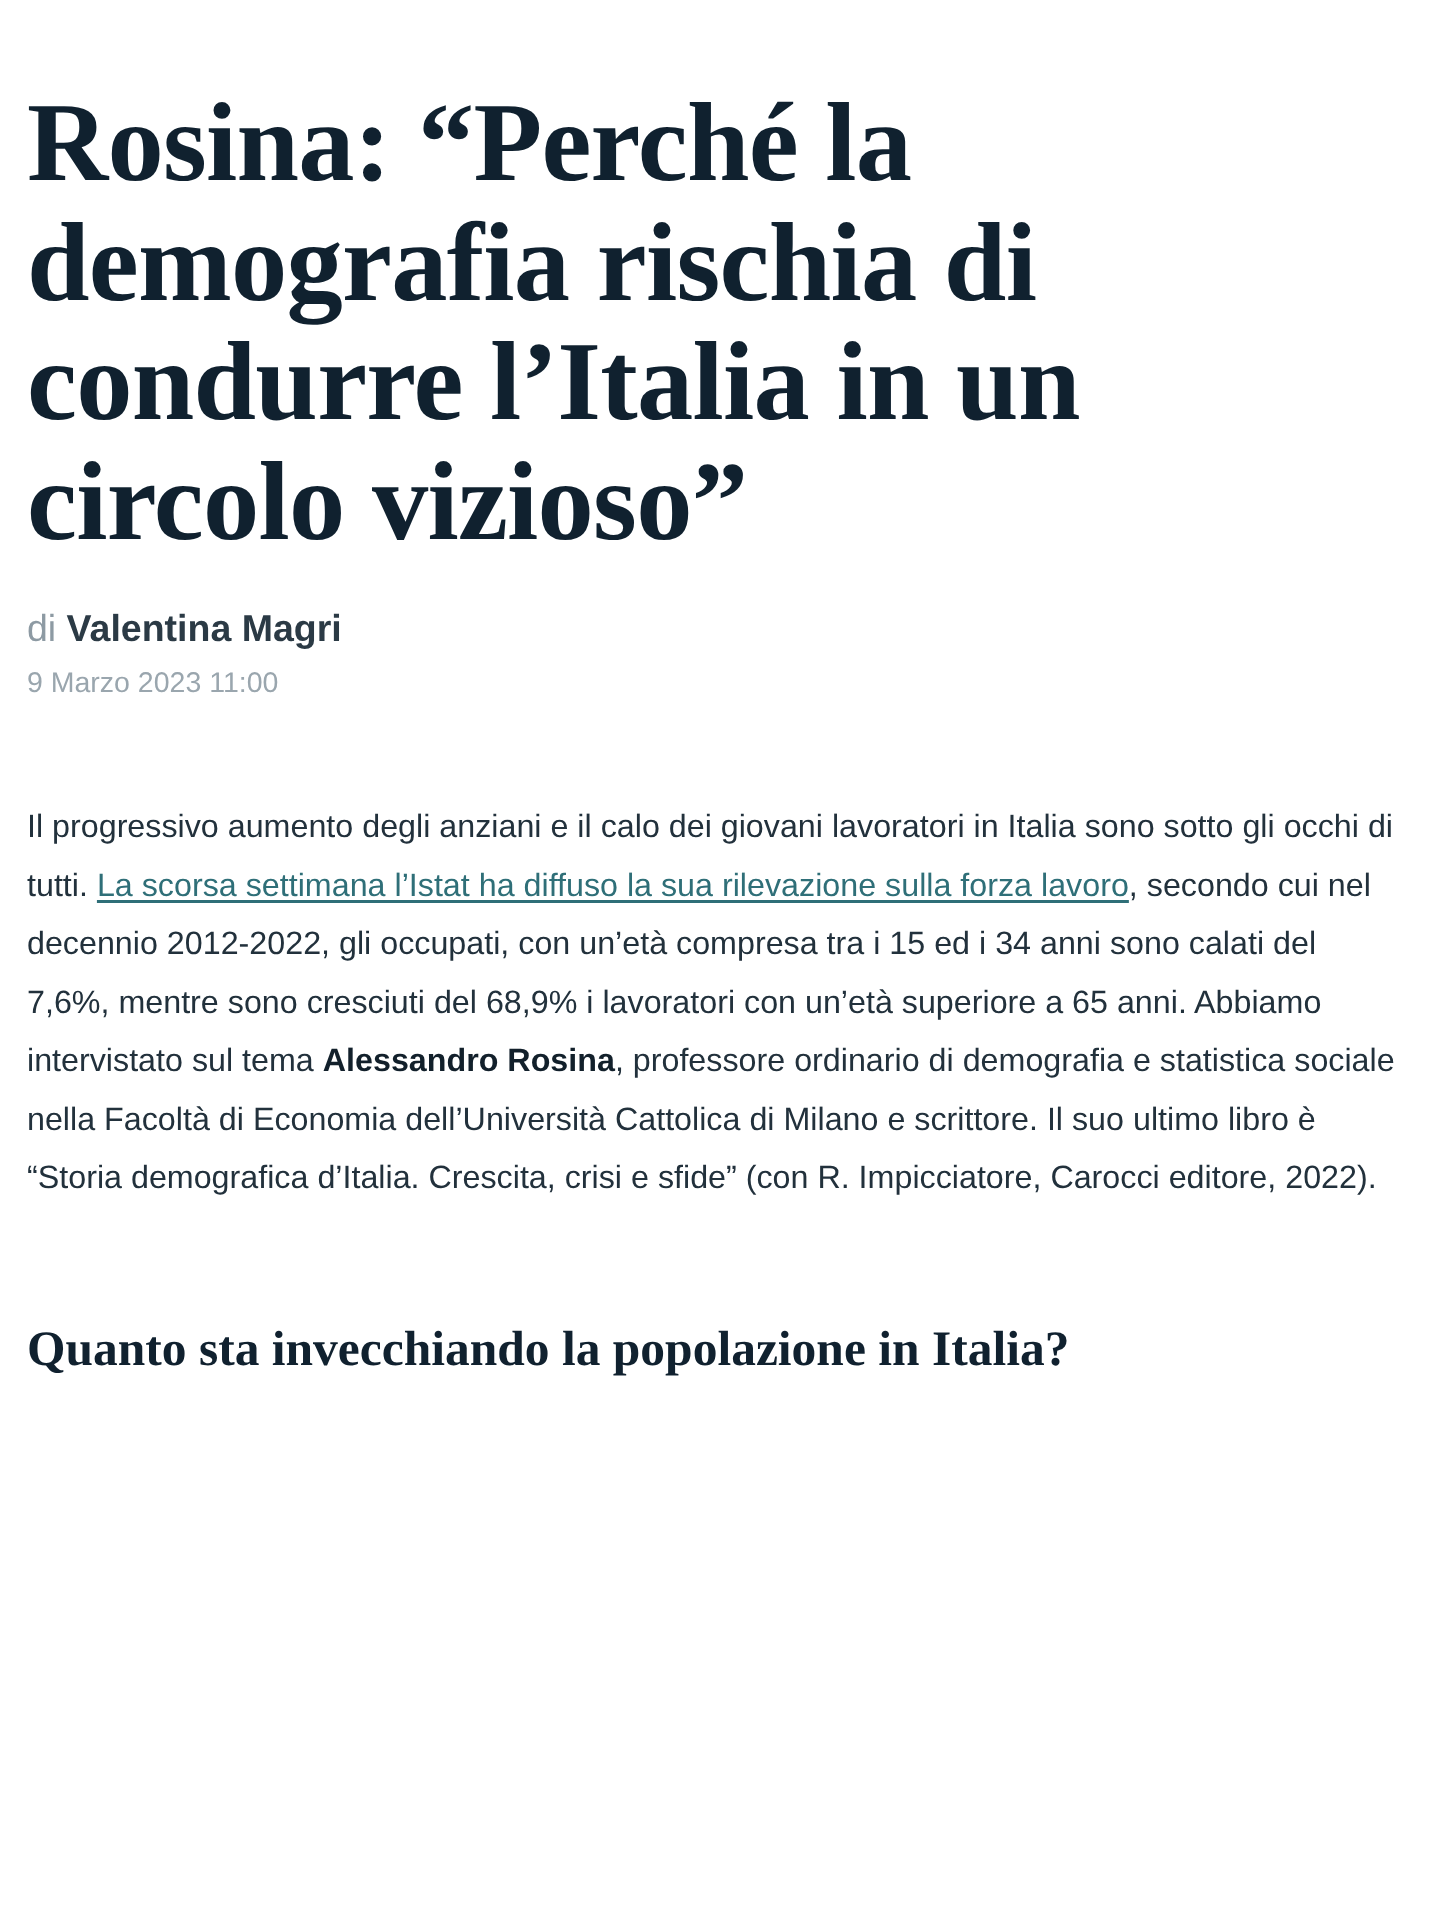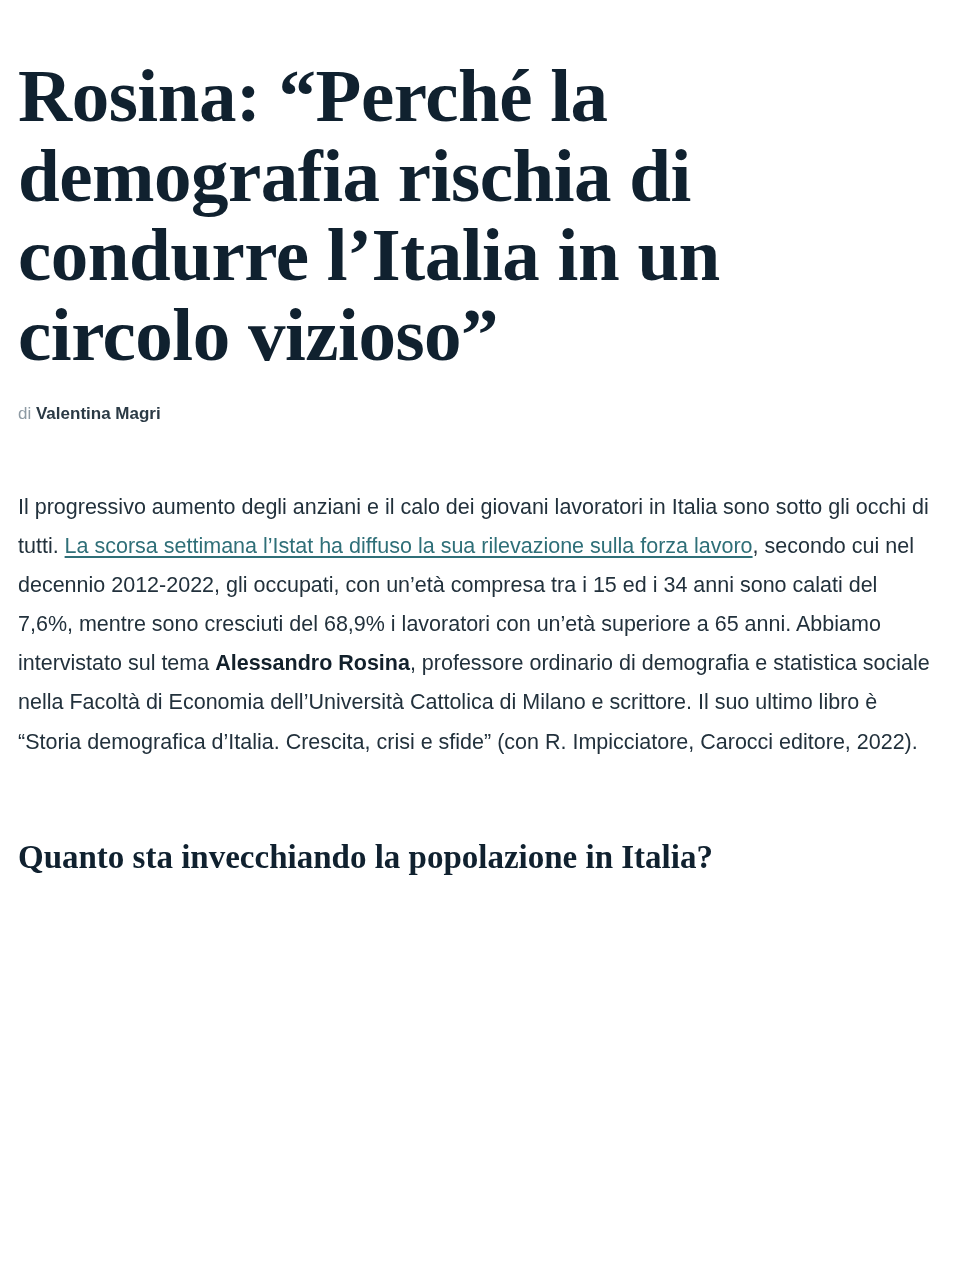--- a/index.html
+++ b/index.html
@@ -25,21 +25,21 @@
     font-family: "Liberation Serif", serif;
     font-weight: 700;
     font-size: 75px;
     line-height: 1.06;
     letter-spacing: -0.5px;
     color: #10212f;
     margin: 0 0 6px 0;
     max-width: 880px;
   }
   .byline {
-    font-size: 17px;
+    font-size: 25px;
     color: #8d9aa3;
     margin: 28px 0 0 0;
     line-height: 1.4;
   }
   .byline .author {
     color: #2b3a45;
     font-weight: 700;
   }
   .pubdate {
     font-size: 19px;
@@ -80,20 +80,21 @@
 <body>
 
 <div class="page">
 
   <h1 class="article-title">Rosina: “Perché la demografia rischia di condurre l’Italia in un circolo vizioso”</h1>
 
   <p class="byline">
     <span>di </span><span class="author">Valentina Magri</span>
   </p>
 
+  <p class="pubdate">9 Marzo 2023 11:00</p>
 
   <div class="lead">
     <span>Il progressivo aumento degli anziani e il calo dei giovani lavoratori in Italia sono sotto gli occhi di tutti. </span><a href="#">La scorsa settimana l’Istat ha diffuso la sua rilevazione sulla forza lavoro</a><span>, secondo cui nel decennio 2012-2022, gli occupati, con un’età compresa tra i 15 ed i 34 anni sono calati del 7,6%, mentre sono cresciuti del 68,9% i lavoratori con un’età superiore a 65 anni. Abbiamo intervistato sul tema </span><strong>Alessandro Rosina</strong><span>, professore ordinario di demografia e statistica sociale nella Facoltà di Economia dell’Università Cattolica di Milano e scrittore. Il suo ultimo libro è “Storia demografica d’Italia. Crescita, crisi e sfide” (con R. Impicciatore, Carocci editore, 2022).</span>
   </div>
 
   <h2 class="section-heading">Quanto sta invecchiando la popolazione in Italia?</h2>
 
 </div>
 
 </body></html>

